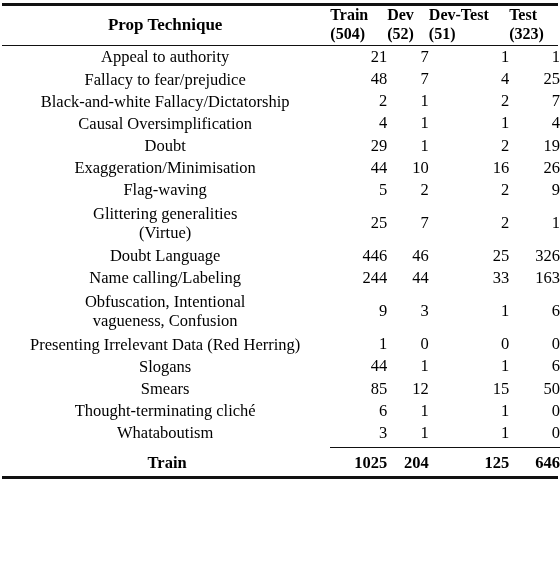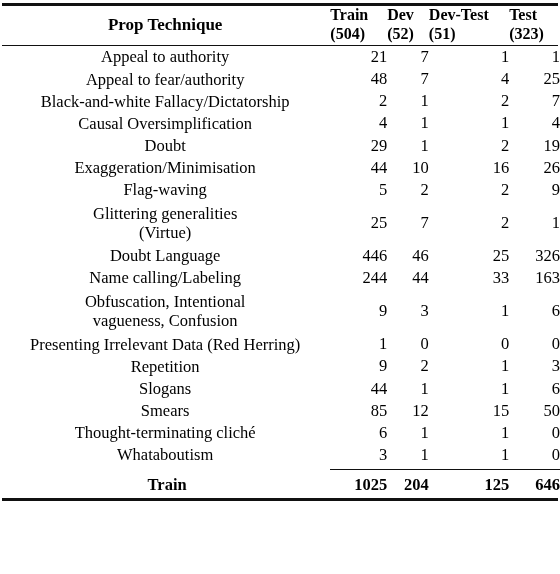--- a/index.html
+++ b/index.html
@@ -161,21 +161,21 @@
 
     <tbody id="tbody">
         <tr class="datarow">
           <td class="label">Appeal to authority</td>
           <td class="num">21</td>
           <td class="num">7</td>
           <td class="num">1</td>
           <td class="num">1</td>
         </tr>
         <tr class="datarow">
-          <td class="label">Appeal to fear/authority</td>
+          <td class="label">Fallacy to fear/prejudice</td>
           <td class="num">48</td>
           <td class="num">7</td>
           <td class="num">4</td>
           <td class="num">25</td>
         </tr>
         <tr class="datarow">
           <td class="label">Black-and-white Fallacy/Dictatorship</td>
           <td class="num">2</td>
           <td class="num">1</td>
           <td class="num">2</td>
@@ -246,27 +246,20 @@
           <td class="num">3</td>
           <td class="num">1</td>
           <td class="num">6</td>
         </tr>
         <tr class="datarow">
           <td class="label">Presenting Irrelevant Data (Red Herring)</td>
           <td class="num">1</td>
           <td class="num">0</td>
           <td class="num">0</td>
           <td class="num">0</td>
-        </tr>
-        <tr class="datarow">
-          <td class="label">Repetition</td>
-          <td class="num">9</td>
-          <td class="num">2</td>
-          <td class="num">1</td>
-          <td class="num">3</td>
         </tr>
         <tr class="datarow">
           <td class="label">Slogans</td>
           <td class="num">44</td>
           <td class="num">1</td>
           <td class="num">1</td>
           <td class="num">6</td>
         </tr>
         <tr class="datarow">
           <td class="label">Smears</td>

